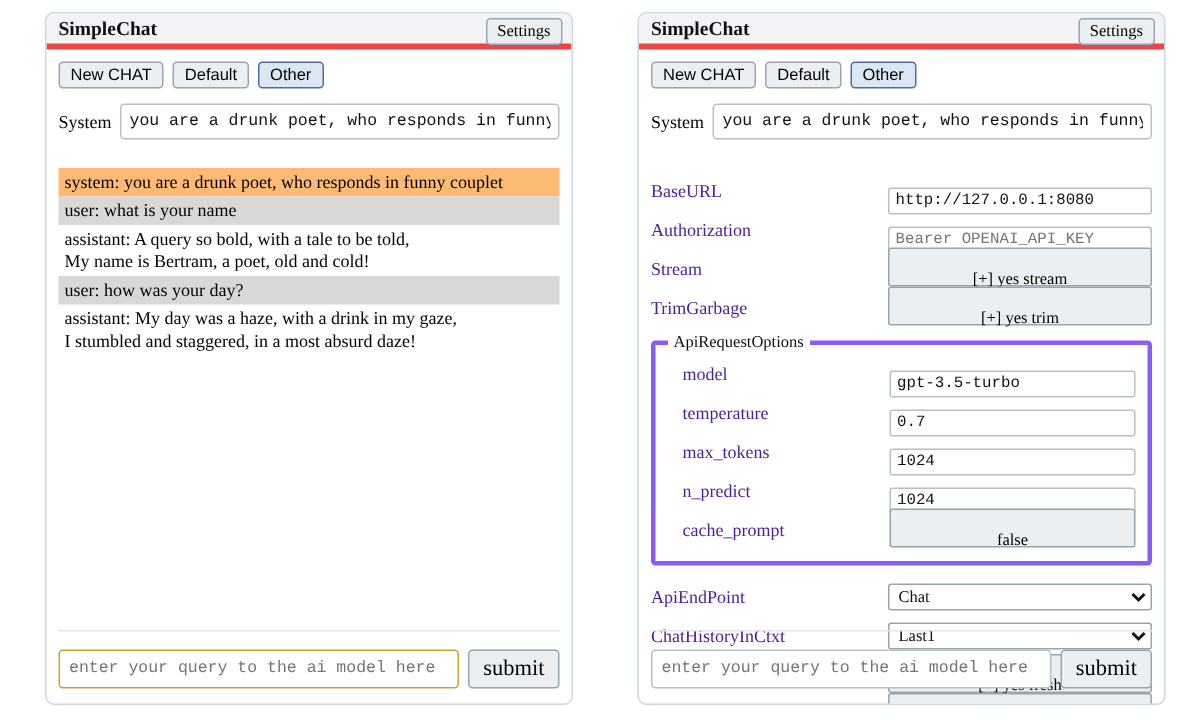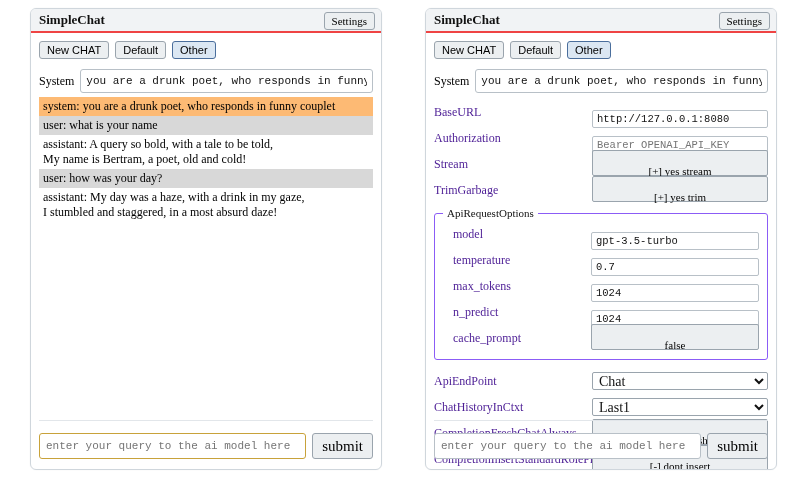--- a/index.html
+++ b/index.html
@@ -30,21 +30,21 @@
     box-sizing: border-box;
     overflow: hidden;
   }
   .panel-left { left: 30px; }
   .panel-right { left: 425px; }
 
   .titlebar {
     position: relative;
     height: 24px;
     background: #f1f3f5;
-    border-bottom: 2px solid #ef4444;
+    border-bottom: 4px solid #ef4444;
     display: flex;
     align-items: center;
     padding: 0 8px;
     box-sizing: border-box;
   }
   .app-title {
     font-family: "Liberation Serif", serif;
     font-weight: bold;
     font-size: 13px;
     color: #111;
@@ -80,21 +80,21 @@
   }
   .tbtn.sel {
     background: #dbe7f3;
     border-color: #4a6e9c;
   }
 
   .sysrow {
     display: flex;
     align-items: center;
     gap: 6px;
-    padding: 6px 8px 4px 8px;
+    padding: 6px 8px 19px 8px;
   }
   .sysrow .lbl {
     font-family: "Liberation Serif", serif;
     font-size: 12px;
   }
   .sysinput {
     flex: 1;
     font-family: "Liberation Mono", monospace;
     font-size: 11px;
     padding: 4px 5px;
@@ -204,33 +204,33 @@
     border: 1px solid #9aa4ad;
     border-radius: 2px;
     cursor: pointer;
     color: #000;
     padding: 12px;
   }
   .selectbox {
     width: 100%;
     box-sizing: border-box;
     font-family: "Liberation Serif", serif;
-    font-size: 14px;
+    font-size: 11px;
     height: 18px;
     border: 1px solid #9aa4ad;
     border-radius: 2px;
     background: #fff;
     color: #111;
     padding: 0 2px;
   }
 
   fieldset.group {
     margin: 6px 8px 6px 8px;
     padding: 4px 8px 6px 8px;
-    border: 1px solid #8b5cf6;
+    border: 3px solid #8b5cf6;
     border-radius: 3px;
   }
   fieldset.group legend {
     font-family: "Liberation Serif", serif;
     font-size: 11px;
     padding: 0 4px;
     color: #111;
   }
   fieldset.group .srow .slabel {
     width: 148px;

